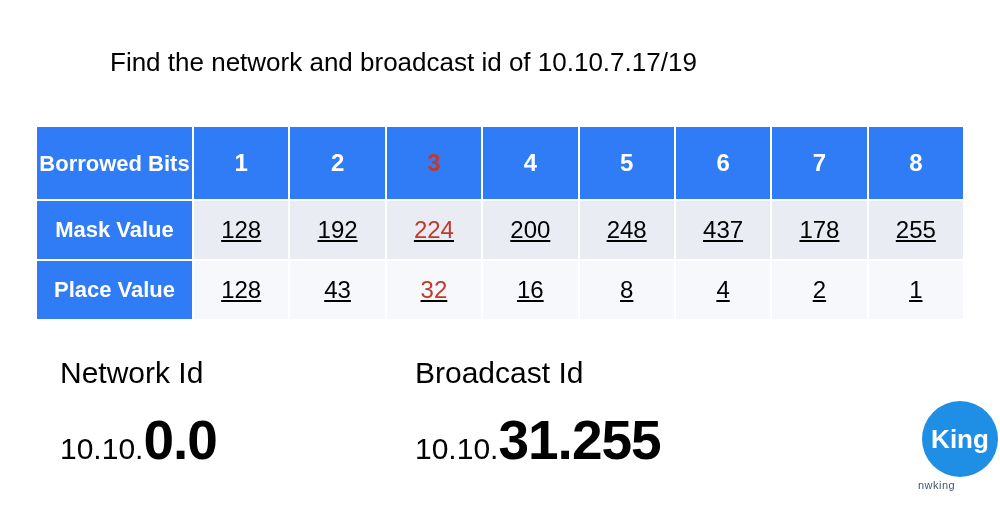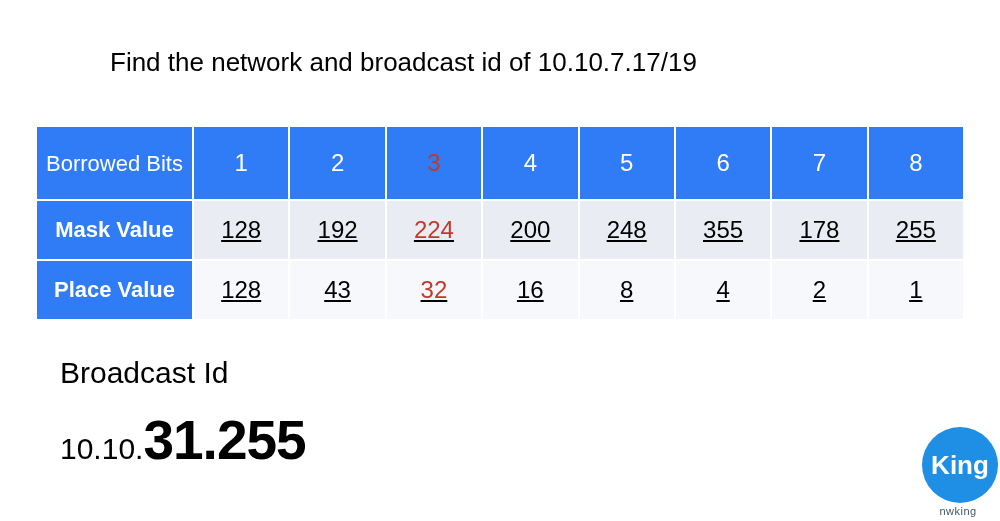--- a/index.html
+++ b/index.html
@@ -36,21 +36,21 @@
   th, td {
     border: 2px solid #ffffff;
     text-align: center;
     vertical-align: middle;
     font-size: 24px;
     padding: 0;
   }
   th {
     background: #2f7cf6;
     color: #fff;
-    font-weight: normal;
+    font-weight: bold;
     height: 72px;
   }
   th.first {
     width: 155px;
     font-size: 22px;
     line-height: 1.15;
   }
   td.label {
     background: #2f7cf6;
     color: #fff;
@@ -76,22 +76,21 @@
     font-size: 30px;
   }
   .res-value .big {
     font-size: 55px;
     font-weight: 800;
     letter-spacing: -1px;
   }
   .logo {
     position: absolute;
     right: 2px;
-    bottom: 4px;
-    text-align: center;
+    bottom: 30px;
   }
   .logo-circle {
     width: 76px;
     height: 76px;
     border-radius: 50%;
     background: #1f8fe6;
     color: #fff;
     font-weight: bold;
     font-size: 26px;
     display: flex;
@@ -134,40 +133,46 @@
         </tr>
       </thead>
       <tbody>
         <tr class="row-mask">
           <td class="label"><span>Mask Value</span></td>
           <td class="val"><span>128</span></td>
           <td class="val"><span>192</span></td>
           <td class="val"><span class="hl">224</span></td>
           <td class="val"><span>200</span></td>
           <td class="val"><span>248</span></td>
-          <td class="val"><span>355</span></td>
+          <td class="val"><span>437</span></td>
           <td class="val"><span>178</span></td>
           <td class="val"><span>255</span></td>
         </tr>
         <tr class="row-place">
           <td class="label"><span>Place Value</span></td>
           <td class="val"><span>128</span></td>
           <td class="val"><span>43</span></td>
           <td class="val"><span class="hl">32</span></td>
           <td class="val"><span>16</span></td>
           <td class="val"><span>8</span></td>
           <td class="val"><span>4</span></td>
           <td class="val"><span>2</span></td>
           <td class="val"><span>1</span></td>
         </tr>
       </tbody>
     </table>
   </div>
 
   <div class="results">
+    <div class="res-col-a">
+      <div class="res-label">Network Id</div>
+      <div class="res-value">
+        <span>10.10.</span><span class="big">0.0</span>
+      </div>
+    </div>
     <div class="res-col-b">
       <div class="res-label">Broadcast Id</div>
       <div class="res-value">
         <span>10.10.</span><span class="big">31.255</span>
       </div>
     </div>
   </div>
 
 </div>
 

